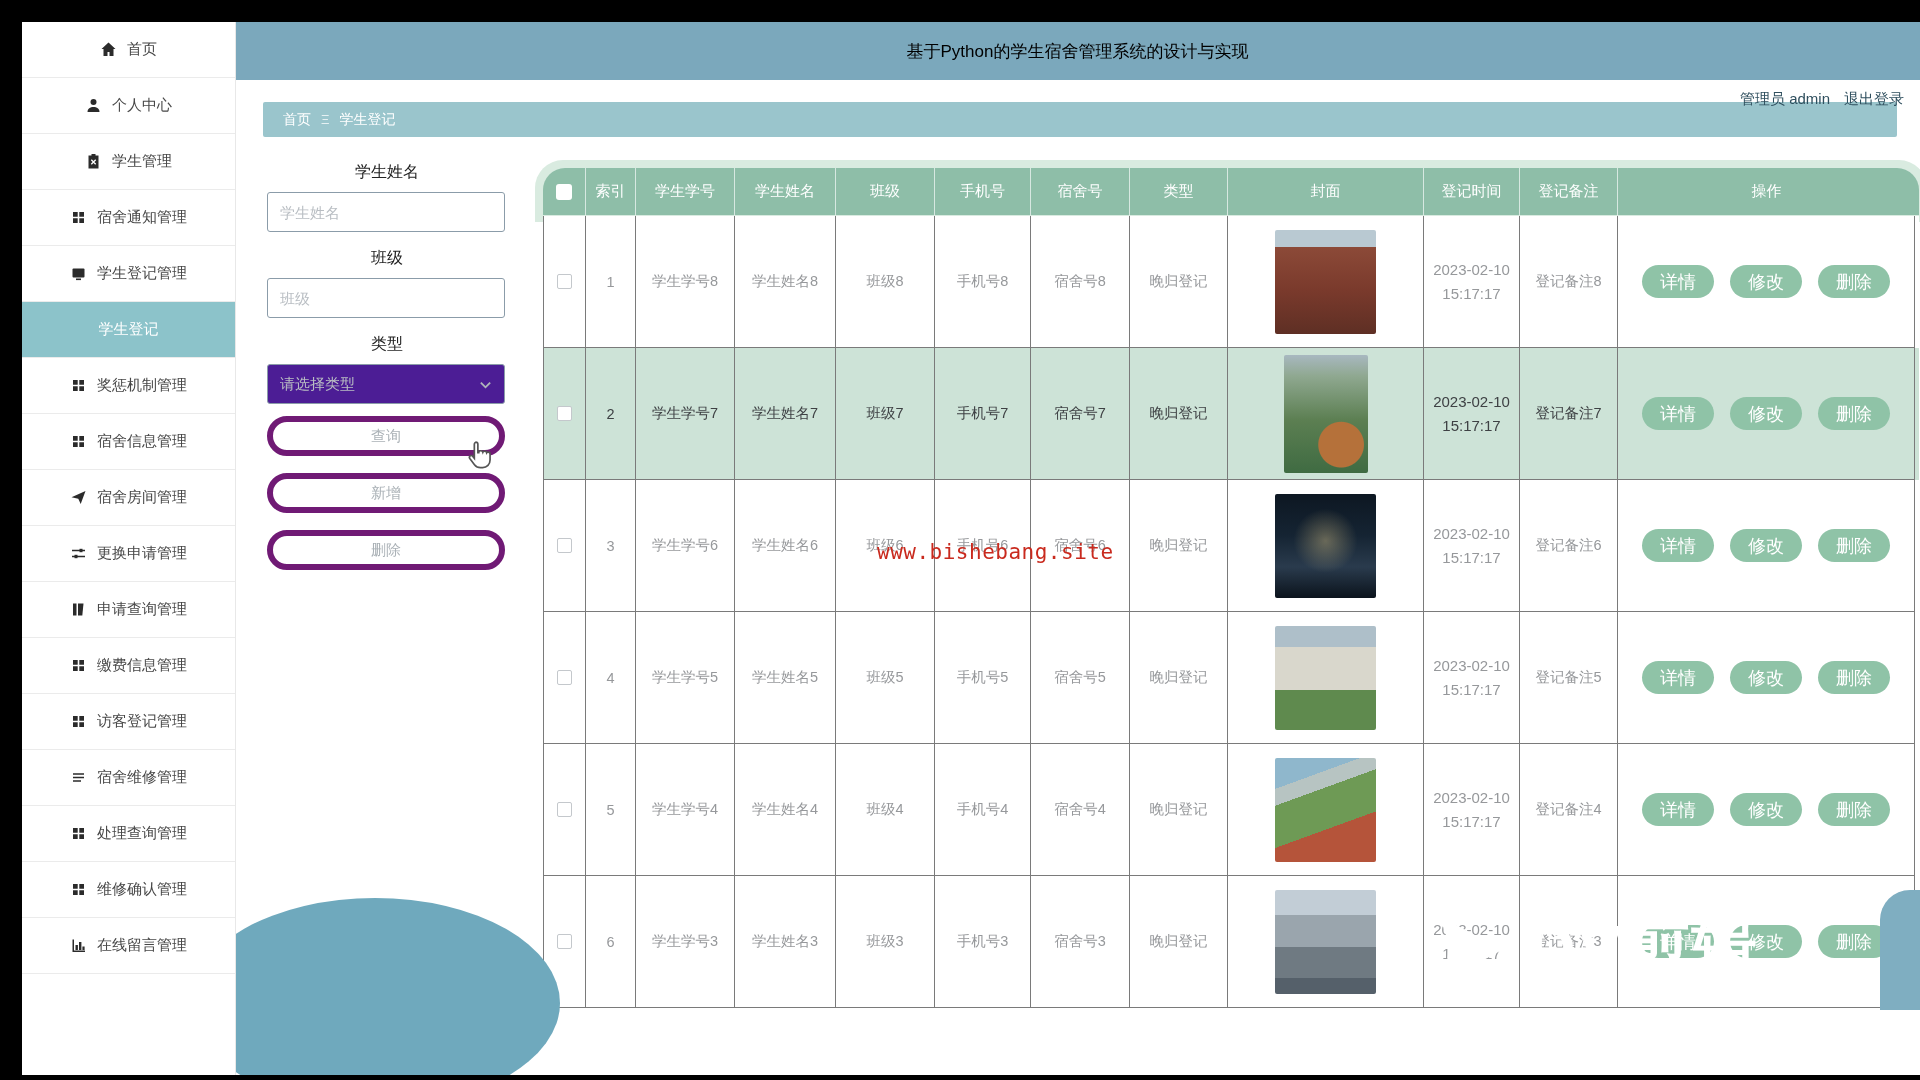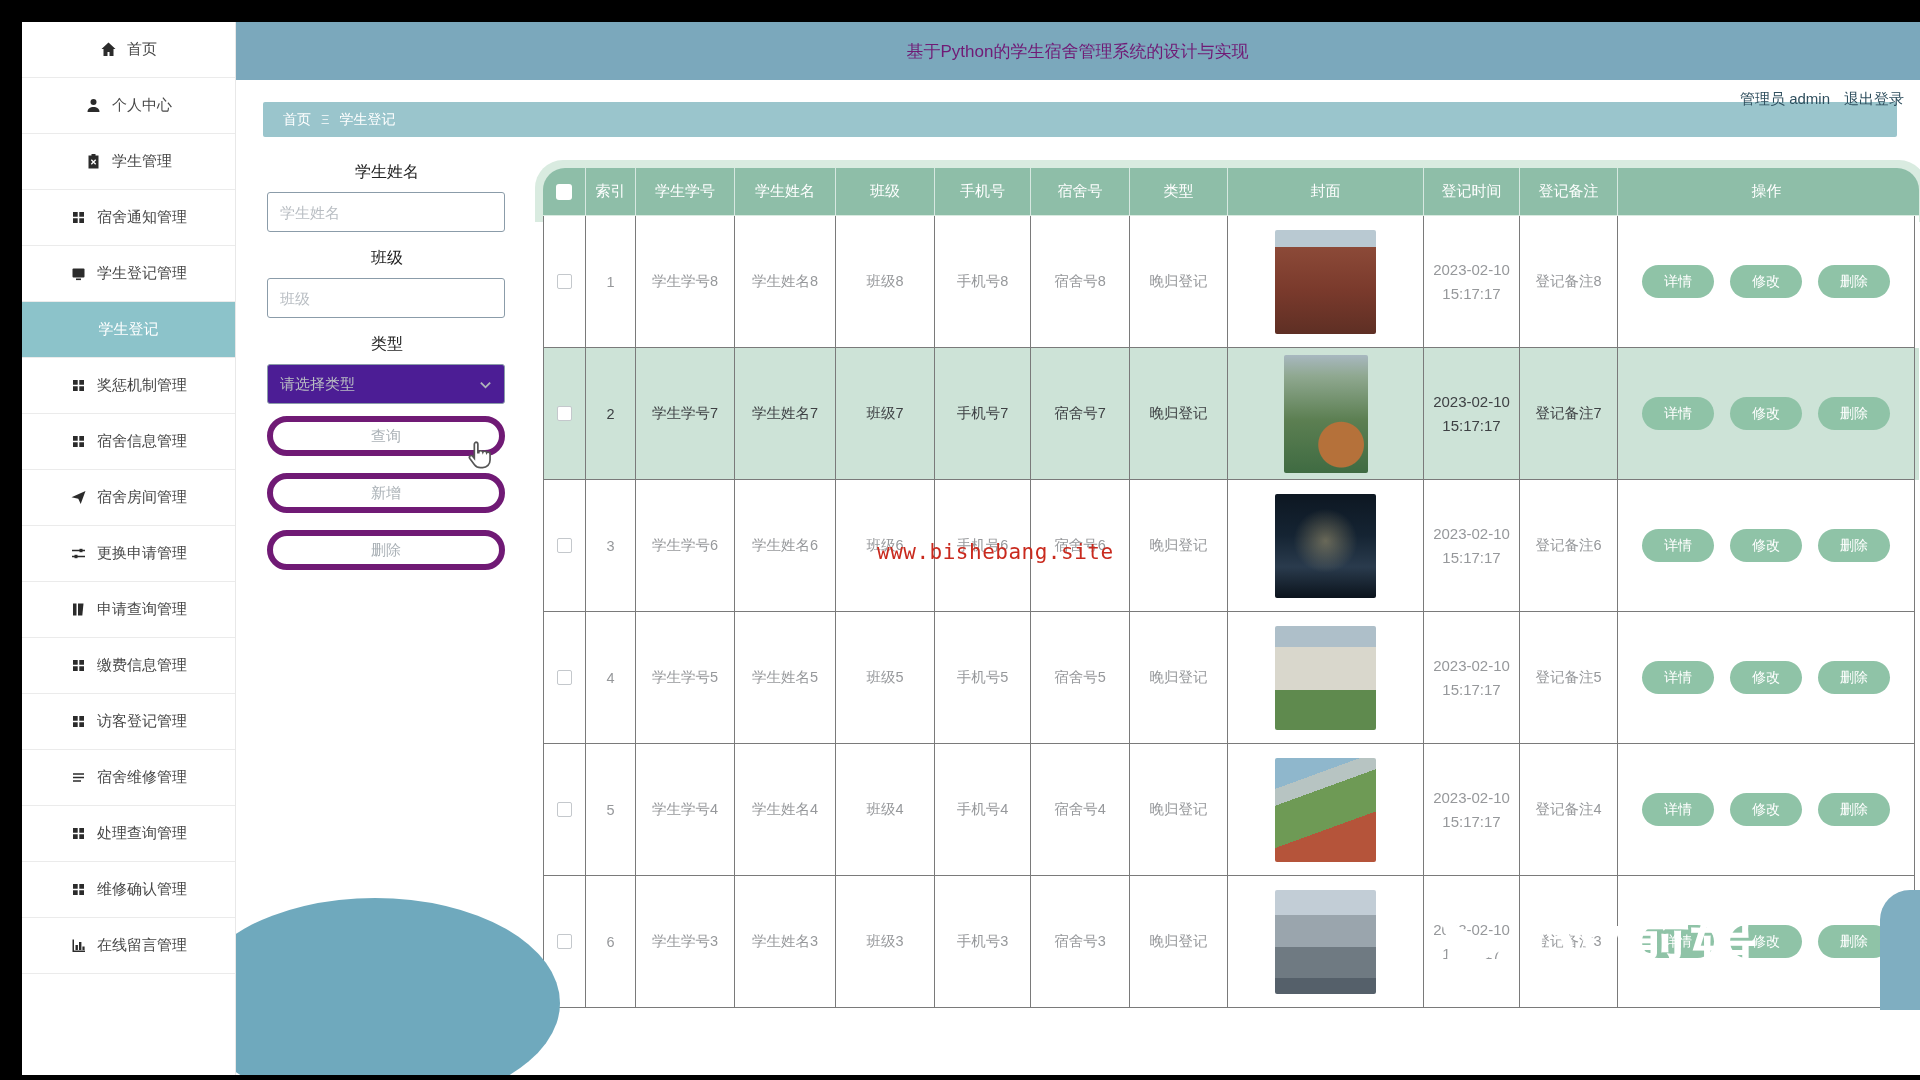--- a/index.html
+++ b/index.html
@@ -11,21 +11,21 @@
   .sidebar{position:absolute;left:0;top:0;width:213px;height:100%;background:#fff;z-index:5;border-right:1px solid #e8e8e8;}
   .side-item{height:55px;border-bottom:1px solid #ebebeb;display:flex;align-items:center;justify-content:center;gap:10px;
              font-size:15px;color:#474747;cursor:pointer;background:#fff;}
   .side-item svg{flex:0 0 auto;}
   .side-item.active{background:#8cc3ca;color:#fff;}
   .icon17{width:17px;height:17px;fill:#2b2b2b;}
 
   
   .topbar{position:absolute;left:213px;top:0;width:1685px;height:58px;background:#7ba8bc;z-index:4;}
   .topbar .title{position:absolute;left:0;right:0;top:0;height:58px;display:flex;align-items:center;justify-content:center;
-                 color:#701a75;font-size:17px;}
+                 color:#000000;font-size:17px;}
   .topbar .userbox{position:absolute;right:16px;top:0;height:58px;display:flex;align-items:center;gap:14px;
                    color:#2f4f5e;font-size:15px;margin-top:48px;}
   .topbar .logout{cursor:pointer;}
 
   
   .crumb{position:absolute;left:241px;top:80px;width:1634px;height:35px;background:#9ac5cc;border-radius:2px;
          display:flex;align-items:center;gap:10px;padding-left:20px;box-sizing:border-box;color:#fff;font-size:14px;z-index:3;}
   .crumb .sep{opacity:.75;font-size:13px;}
 
   
@@ -64,21 +64,21 @@
   .cover{width:101px;height:104px;border-radius:2px;}
   .cover-1{background:linear-gradient(180deg,#b9c9d2 0%,#b9c9d2 16%,#8c4a38 16%,#7a3a2c 58%,#5e2f24 100%);}
   .cover-2{background:radial-gradient(circle at 68% 76%,#b5713a 0 21%,rgba(0,0,0,0) 22%),
                       linear-gradient(180deg,#a8b8c0 0%,#8fa890 18%,#5c7f52 55%,#3f6b42 100%);}
   .cover-3{background:radial-gradient(circle at 50% 45%,rgba(255,225,150,.35),rgba(0,0,0,0) 42%),
                       linear-gradient(180deg,#0d1722 0%,#152433 40%,#2a3b4d 70%,#0b131c 100%);}
   .cover-4{background:linear-gradient(180deg,#aebfc9 0 20%,#d9d7cc 20% 62%,#5f8a4e 62% 100%);}
   .cover-5{background:linear-gradient(160deg,#8fb7cc 0 22%,#b7c4c2 22% 34%,#6e9a55 34% 64%,#b5543a 64% 100%);}
   .cover-6{background:linear-gradient(180deg,#c2cdd6 0 24%,#9aa5ad 24% 55%,#6f7a82 55% 85%,#55606a 85% 100%);}
   .td-actions{gap:16px;}
-  .act{width:72px;height:33px;border:none;border-radius:17px;background:#8fc3a7;color:#fff;font-size:14px;cursor:pointer;
+  .act{width:72px;height:33px;border:none;border-radius:17px;background:#8fc3a7;color:#fff;font-size:18px;cursor:pointer;
        font-family:"Liberation Sans",sans-serif;}
 
   
   .wave-left{position:absolute;left:168px;top:876px;width:370px;height:210px;background:#6fa9bd;border-radius:50%;z-index:4;}
   .wave-right{position:absolute;left:1858px;top:868px;width:60px;height:120px;background:#7faec1;border-radius:30px 0 0 0;z-index:6;}
   .wm-red{position:absolute;left:855px;top:518px;z-index:8;color:#c92a1e;font-size:21px;letter-spacing:.5px;
           font-family:"DejaVu Sans Mono",monospace;}
   .wm-logo{position:absolute;left:1432px;top:905px;z-index:20;display:flex;align-items:center;gap:22px;color:#fff;}
   .wm-logo .wm-text{font-size:66px;font-weight:bold;letter-spacing:2px;}
 </style>

